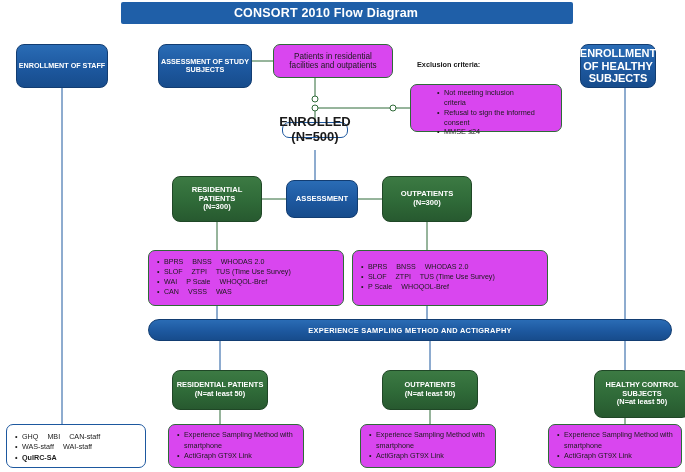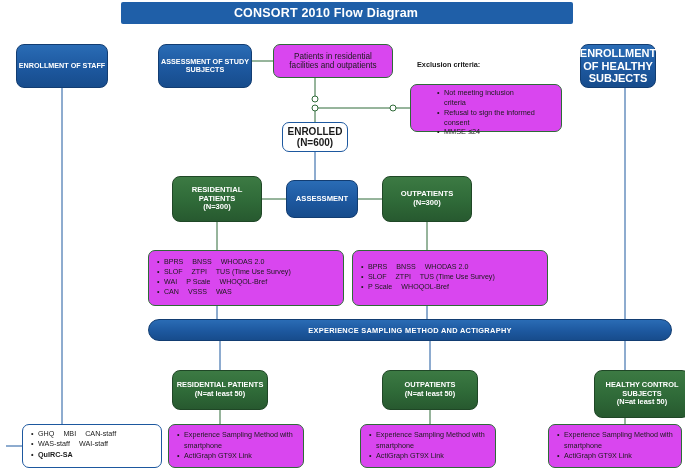--- a/index.html
+++ b/index.html
@@ -61,21 +61,21 @@
   #enroll-study{left:158px;top:44px;width:94px;height:44px;font-size:7.2px;}
   #enroll-healthy{left:580px;top:44px;width:76px;height:44px;font-size:11px;}
 
   #patients-res{left:273px;top:44px;width:120px;height:34px;font-size:8.2px;padding:3px 5px;}
   #exclusion{left:410px;top:84px;width:152px;height:48px;font-size:7.3px;align-items:flex-start;justify-content:center;padding:4px 6px;text-align:left;}
   #exclusion .ex-title{font-weight:bold;margin-bottom:1px;}
   #exclusion ul{margin:18px;padding-left:9px;list-style:none;}
   #exclusion li{position:relative;line-height:1.35;}
   #exclusion li:before{content:"\2022";position:absolute;left:-7px;top:0;}
 
-  #enrolled{left:282px;top:122px;width:66px;height:30px;font-size:10px;font-weight:bold;}
+  #enrolled{left:282px;top:122px;width:66px;height:16px;font-size:13px;font-weight:bold;}
 
   #assessment{left:286px;top:180px;width:72px;height:38px;font-size:7.6px;}
   #residential{left:172px;top:176px;width:90px;height:46px;font-size:7.6px;}
   #outpatients{left:382px;top:176px;width:90px;height:46px;font-size:7.6px;}
 
   #scales-left{left:148px;top:250px;width:196px;height:56px;font-size:7.1px;align-items:flex-start;justify-content:center;padding:4px 6px;text-align:left;}
   #scales-right{left:352px;top:250px;width:196px;height:56px;font-size:7.1px;align-items:flex-start;justify-content:center;padding:4px 6px;text-align:left;}
   .scales ul{margin:0;padding-left:9px;list-style:none;}
   .scales li{position:relative;line-height:1.4;white-space:nowrap;}
   .scales li:before{content:"\2022";position:absolute;left:-7px;top:0;}
@@ -86,21 +86,21 @@
     background:linear-gradient(180deg,#2a6cb5 0%, #1d589f 55%, #174c8c 100%);
     border:1px solid #123d72;border-radius:11px;
     display:flex;align-items:center;justify-content:center;
     color:#fff;font-weight:bold;font-size:7.4px;letter-spacing:.3px;
   }
 
   #res-final{left:172px;top:370px;width:96px;height:40px;font-size:7.4px;}
   #out-final{left:382px;top:370px;width:96px;height:40px;font-size:7.4px;}
   #healthy-final{left:594px;top:370px;width:96px;height:48px;font-size:7.4px;}
 
-  #staff-list{left:6px;top:424px;width:140px;height:44px;font-size:7.2px;align-items:flex-start;justify-content:flex-start;padding:4px 6px;text-align:left;margin-left:16px;}
+  #staff-list{left:6px;top:424px;width:140px;height:44px;font-size:7.2px;align-items:flex-start;justify-content:flex-end;padding:4px 6px;text-align:left;}
   #res-bottom{left:168px;top:424px;width:136px;height:44px;font-size:7.2px;align-items:flex-start;justify-content:center;padding:4px 6px;text-align:left;}
   #out-bottom{left:360px;top:424px;width:136px;height:44px;font-size:7.2px;align-items:flex-start;justify-content:center;padding:4px 6px;text-align:left;}
   #hc-bottom{left:548px;top:424px;width:134px;height:44px;font-size:7.2px;align-items:flex-start;justify-content:center;padding:4px 6px;text-align:left;}
   .blist ul{margin:0;padding-left:9px;list-style:none;}
   .blist li{position:relative;line-height:1.45;}
   .blist li:before{content:"\2022";position:absolute;left:-7px;top:0;}
   .blist .sep{display:inline-block;width:7px;}
   .bold{font-weight:bold;}
 
   .lineholder{position:absolute;left:0;top:0;width:685px;height:472px;pointer-events:none;}
@@ -175,21 +175,21 @@
     <div class="ex-title">Exclusion criteria:</div>
     <ul>
       <li>Not meeting inclusion criteria</li>
       <li>Refusal to sign the informed consent</li>
       <li>MMSE ≤24</li>
     </ul>
   </div>
 
   <div class="abs box white-blue" id="enrolled">
     <span>ENROLLED</span>
-    <span>(N=600)</span>
+    <span>(N=500)</span>
   </div>
 
   <div class="abs box green" id="residential">
     <span>RESIDENTIAL PATIENTS</span>
     <span>(N=300)</span>
   </div>
 
   <div class="abs box blue" id="assessment">
     <span>ASSESSMENT</span>
   </div>

